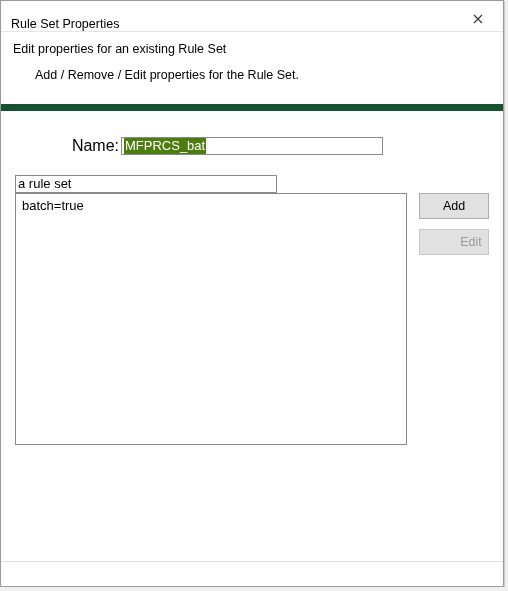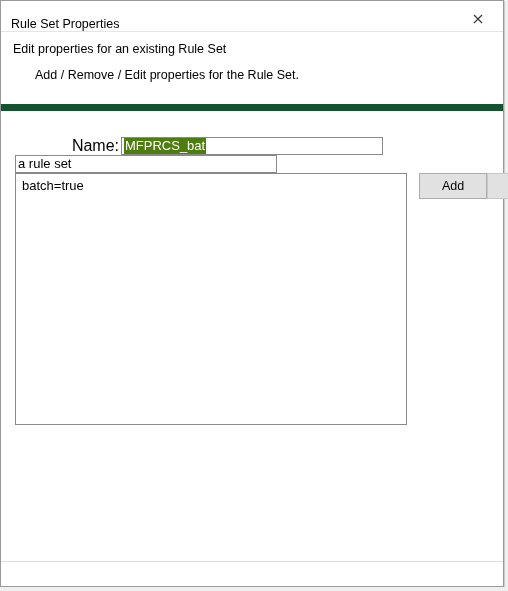--- a/index.html
+++ b/index.html
@@ -91,41 +91,42 @@
   .name-input .sel {
     background: #4d7c0f;
     color: #fff;
     display: inline-block;
     line-height: 16px;
     padding: 0 1px;
   }
   .desc-input {
     background: #fff;
     color: #000;
+    margin-top: 20px;
   }
 
   .mid-container {
     display: flex;
     gap: 12px;
   }
   .listbox {
     flex: 1;
     min-width: 0;
     height: 252px;
     border: 1px solid #8a8a8a;
     background: #fff;
     padding: 4px 6px;
     box-sizing: border-box;
     font-size: 13px;
     overflow: auto;
   }
   .side-buttons {
     width: 70px;
     display: flex;
-    flex-direction: row;
+    flex-direction: column;
   }
   .side-buttons .spacer {
     flex: 1;
   }
 
   .btn {
     height: 26px;
     min-width: 68px;
     background: #e1e1e1;
     border: 1px solid #adadad;

